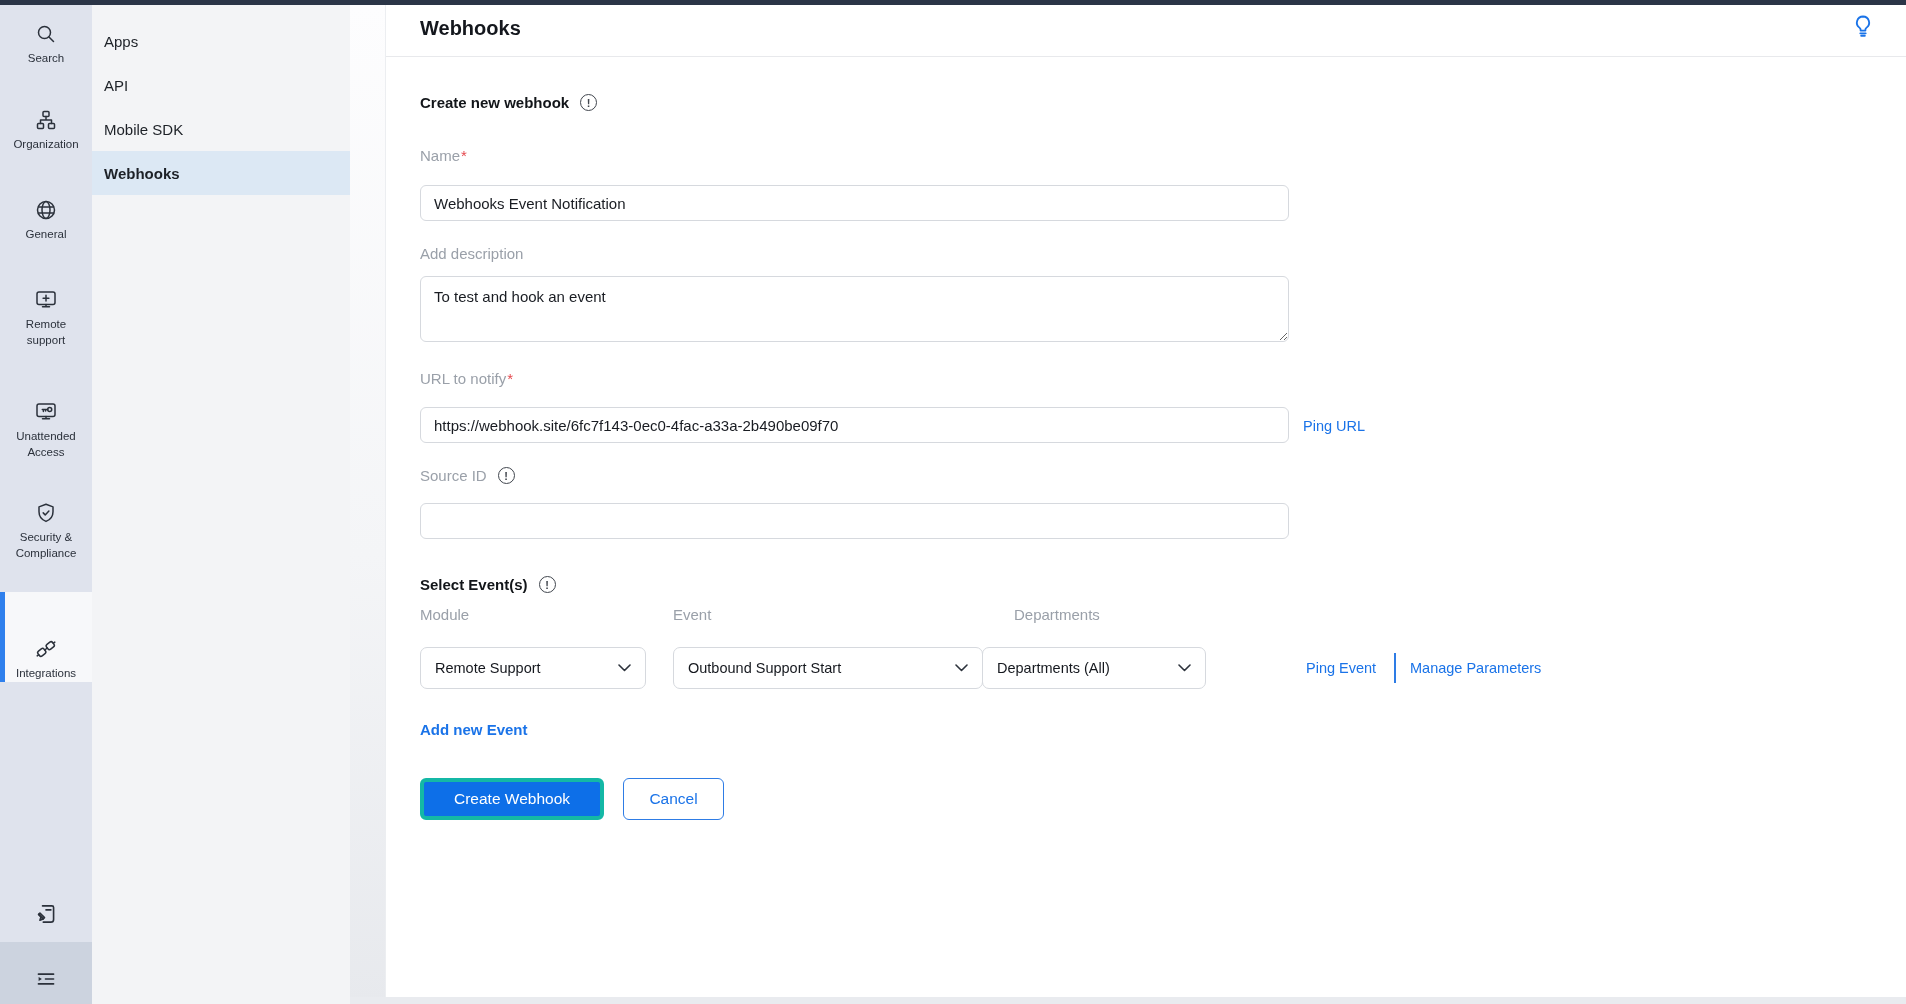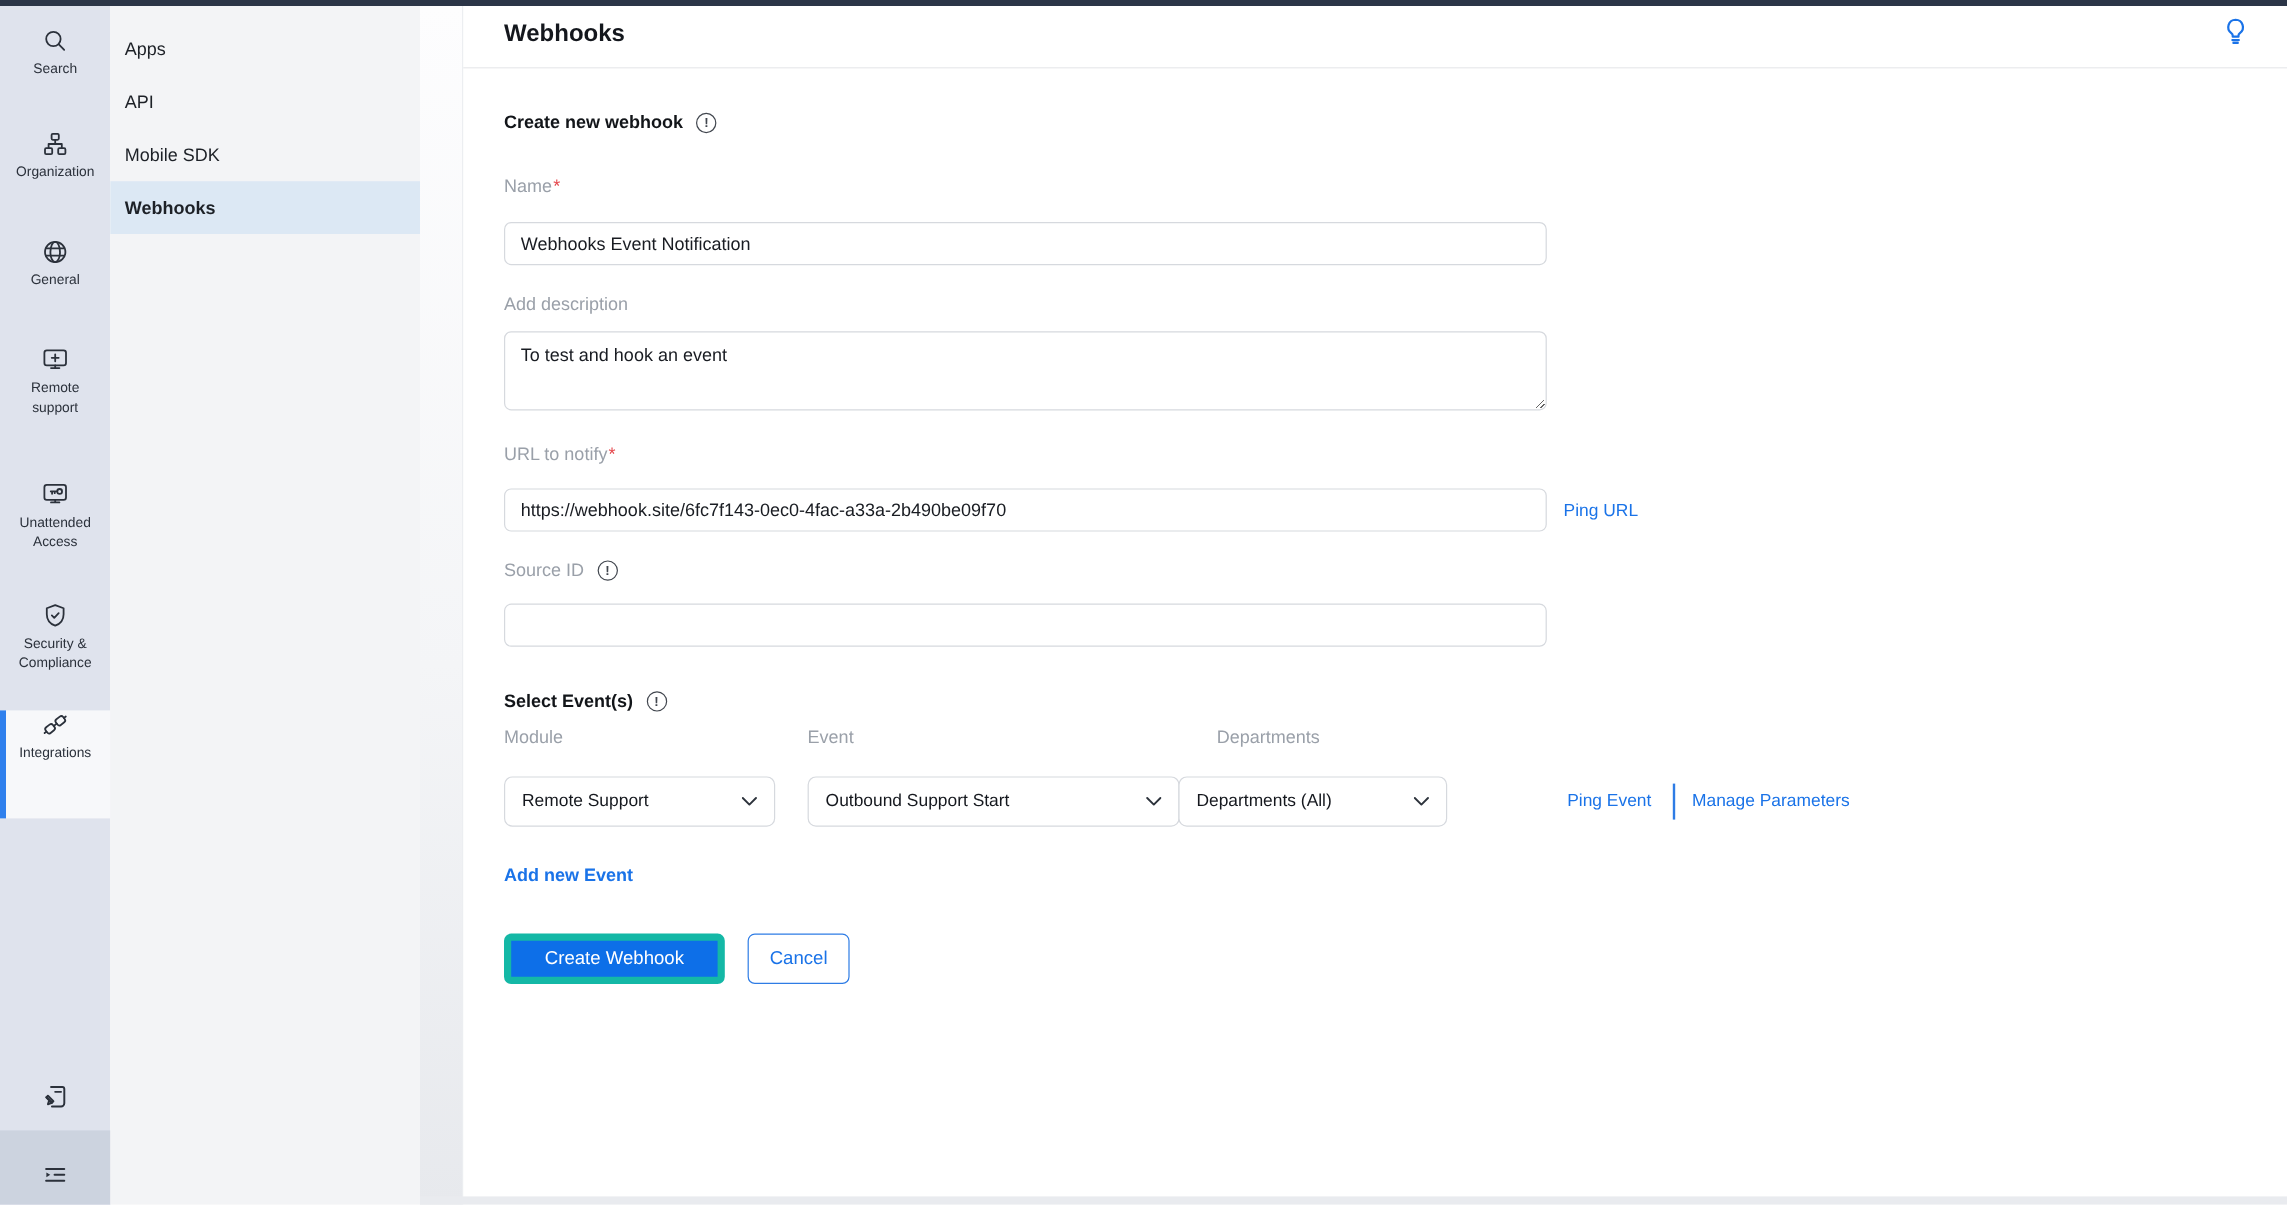--- a/index.html
+++ b/index.html
@@ -15,21 +15,21 @@
   
   .rail { position:absolute; left:0; top:0; width:92px; height:1004px; background:#dfe3ed; }
   .rail-item {
     position:absolute; left:0; width:92px; display:flex; flex-direction:column;
     align-items:center; gap:5px; color:#2b313b; font-size:11.5px; line-height:1.35;
     text-align:center; cursor:pointer; user-select:none;
   }
   .rail-item span { width:80px; }
   .rail-item svg { flex:0 0 auto; }
   .ric { fill:none; stroke:#2b313b; stroke-width:1.5; stroke-linecap:round; stroke-linejoin:round; }
-  .rail-item.active { background:#f7f8fa; height:90px; justify-content:flex-start; }
+  .rail-item.active { background:#f7f8fa; height:90px; justify-content:flex-end; }
   .rail-item.active::before {
     content:""; position:absolute; left:0; top:0; bottom:0; width:5px; background:#2f80ed;
   }
   .rail-bottom-band { position:absolute; left:0; top:942px; width:92px; height:62px; background:#ccd3df; }
   .rail-icon-btn { position:absolute; left:0; width:92px; display:flex; justify-content:center; cursor:pointer; }
 
   
   .sidebar { position:absolute; left:92px; top:5px; width:258px; height:999px; background:#f3f4f6; }
   .side-item {
     position:absolute; left:0; width:258px; height:44px; display:flex; align-items:center;
@@ -76,21 +76,21 @@
 
   .select {
     position:absolute; height:42px; border:1px solid #d6d9de; border-radius:7px; background:#fff;
     display:flex; align-items:center; justify-content:space-between; padding:0 14px;
     font-size:14.5px; color:#15181e; cursor:pointer; user-select:none;
   }
   .select svg { fill:none; stroke:#2d333c; stroke-width:1.6; stroke-linecap:round; stroke-linejoin:round; }
 
   .btn { position:absolute; height:42px; border-radius:6px; font-size:15.5px; display:flex;
          align-items:center; justify-content:center; cursor:pointer; font-family:"Liberation Sans", sans-serif; }
-  .btn-primary { background:#0d6fe8; color:#ffffff; border:6px solid #14b8a6; }
+  .btn-primary { background:#0d6fe8; color:#ffffff; border:4px solid #14b8a6; }
   .btn-outline { background:#ffffff; color:#1a73e8; border:1px solid #2e7ce5; }
 
   .bottom-strip { position:absolute; left:350px; bottom:0; width:1556px; height:7px; background:#e9ebef; z-index:10; }
 </style>
 </head>
 <body>
 
 <div class="rail">
 
   <div class="rail-item" style="top:22px">
@@ -270,17 +270,17 @@
       </svg>
   </div>
 
   <span class="link" style="left:920px; top:655px">Ping Event</span>
   <div class="link-sep" style="left:1008px; top:648px"></div>
   <span class="link" style="left:1024px; top:655px">Manage Parameters</span>
 
   <span class="link bold" style="left:34px; top:716px">Add new Event</span>
 
   <button class="btn btn-primary" style="left:34px; top:773px; width:184px">Create Webhook</button>
-  <button class="btn btn-outline" style="left:237px; top:773px; width:85px">Cancel</button>
+  <button class="btn btn-outline" style="left:237px; top:773px; width:101px">Cancel</button>
 </div>
 
 <div class="bottom-strip"></div>
 <div class="topbar"></div>
 
 </body></html>

